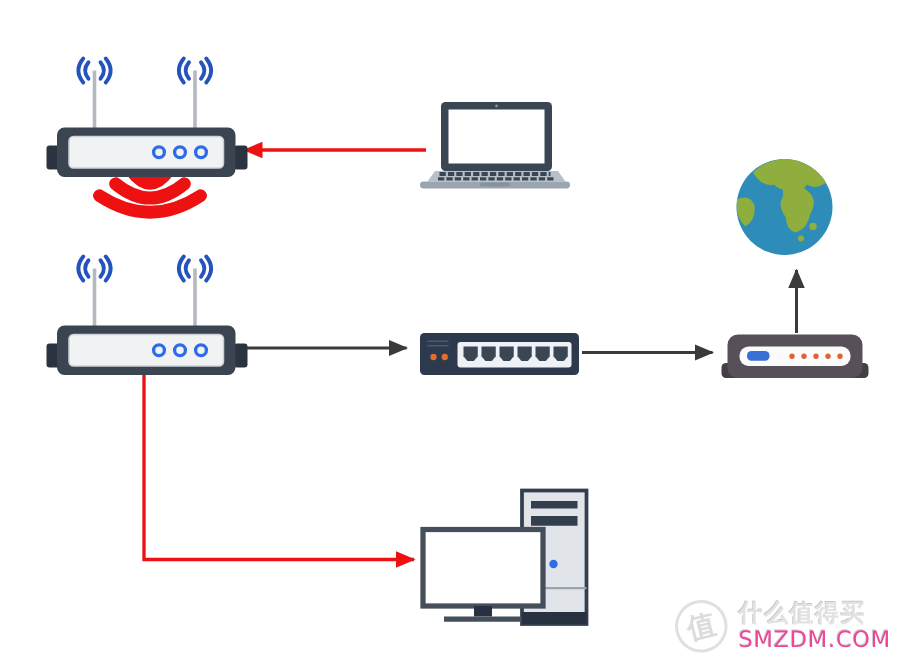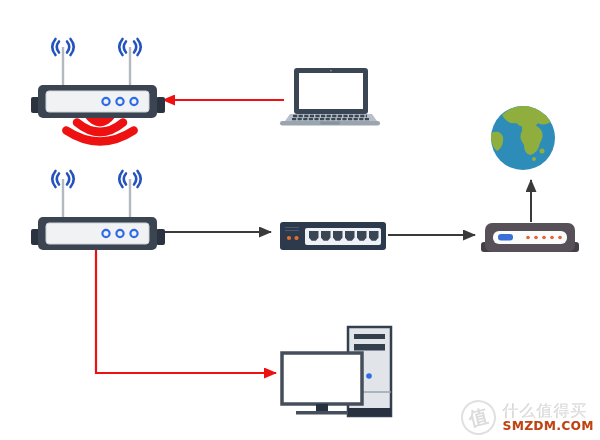--- a/index.html
+++ b/index.html
@@ -6,23 +6,23 @@
   .canvas{position:relative;width:600px;height:440px;background:#ffffff;overflow:hidden;
           font-family:"DejaVu Sans","Liberation Sans",sans-serif;}
   .dev{position:absolute;}
   svg{display:block;overflow:visible;}
   .edges{position:absolute;left:0;top:0;}
   .watermark{position:absolute;right:6px;bottom:5px;display:flex;align-items:center;gap:7px;user-select:none;}
   .wm-logo{width:31px;height:31px;border:2.5px solid #e0e0e0;border-radius:50%;display:flex;align-items:center;
            justify-content:center;transform:rotate(-14deg);color:#dcdcdc;font-size:19px;font-weight:bold;
            text-shadow:1px 1px 0 #ffffff;box-shadow:1px 1px 0 #fff;}
   .wm-text{line-height:1.1;}
-  .wm-brand{font-size:16px;font-weight:normal;color:#e2e2e2;letter-spacing:1px;
+  .wm-brand{font-size:16px;font-weight:bold;color:#e2e2e2;letter-spacing:1px;
             text-shadow:1px 1px 0 #ffffff,-0.5px -0.5px 0 #c9c9c9;}
-  .wm-domain{font-size:12px;font-weight:bold;color:#c2410c;letter-spacing:0.5px;
+  .wm-domain{font-size:15px;font-weight:normal;color:#ec4899;letter-spacing:0.5px;
              text-shadow:1px 1px 0 #ffffff,-0.5px -0.5px 0 #c9c9c9;}
 </style>
 </head>
 <body>
 
 <div class="canvas">
 
   <svg class="edges" width="600" height="440" viewBox="0 0 600 440">
     <defs>
       <marker id="ah-red" markerUnits="userSpaceOnUse" markerWidth="13" markerHeight="11" refX="12" refY="5.5" orient="auto">

